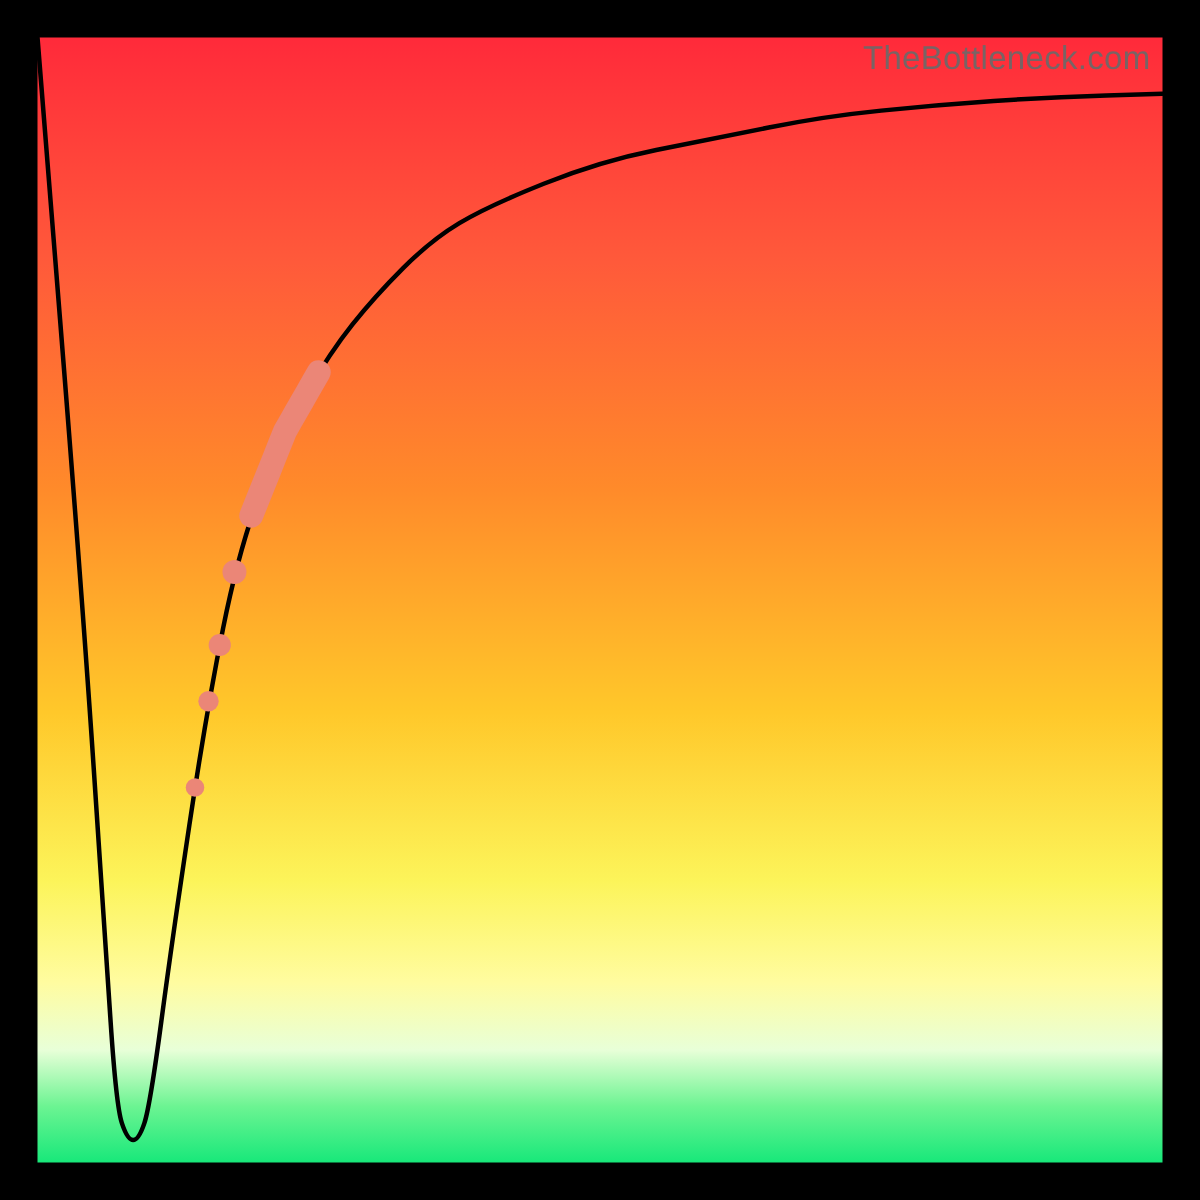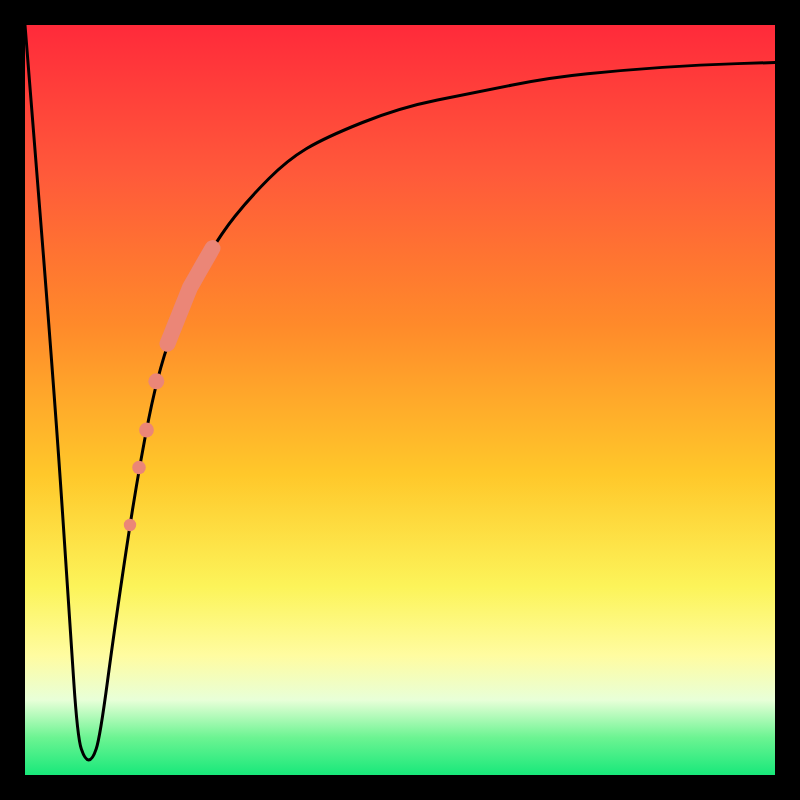--- a/index.html
+++ b/index.html
@@ -70,20 +70,21 @@
     fill: #eb8677;
     stroke: none;
   }
 </style>
 </head>
 <body>
 
 <div class="chart-container">
   <div class="plot-area">
 
+    <div class="watermark">TheBottleneck.com</div>
 
     <svg class="curve" viewBox="0 0 750 750" preserveAspectRatio="none">
       <path id="mainCurve" class="main-path" d="M 0 0 Q 0 0 15 187.5 Q 30 375 37.5 487.5 Q 45 600 48.75 656.25 Q 52.50000000000001 712.5 56.25 723.75 Q 60 735 63.75 735 Q 67.5 735 71.25 723.75 Q 75 712.5 82.5 656.25 Q 90 600 101.25 525 Q 112.5 450 123.75 393.75 Q 135 337.49999999999994 150 300 Q 165 262.5 180 236.25 Q 195 210 210 191.25 Q 225 172.5 243.75 153.75 Q 262.5 135 281.25 123.75 Q 300 112.5 337.5 97.5 Q 375 82.5 412.5 75 Q 450 67.5 487.5 60 Q 525 52.5 562.5 48.75 Q 600 45 637.5 42.375 Q 675 39.75 712.5 38.625 T 750 37.5"></path>
       <g id="markerLayer">
           <path d="M 142.5 318.75000000000006 L 146.25 309.375 L 150 300 L 153.75 290.62499999999994 L 157.5 281.25 L 161.25 271.87500000000006 L 165 262.5 L 168.75 255.93750000000006 L 172.5 249.375 L 176.25 242.8125 L 180 236.25 L 183.75 229.6875 L 187.5 223.125" class="marker-segment"></path>
           <circle cx="131.3" cy="356.3" r="8.0" class="marker-dot"></circle>
           <circle cx="121.5" cy="405.0" r="7.4" class="marker-dot"></circle>
           <circle cx="114.0" cy="442.5" r="6.8" class="marker-dot"></circle>
           <circle cx="105.0" cy="500.0" r="6.2" class="marker-dot"></circle>
         </g>

